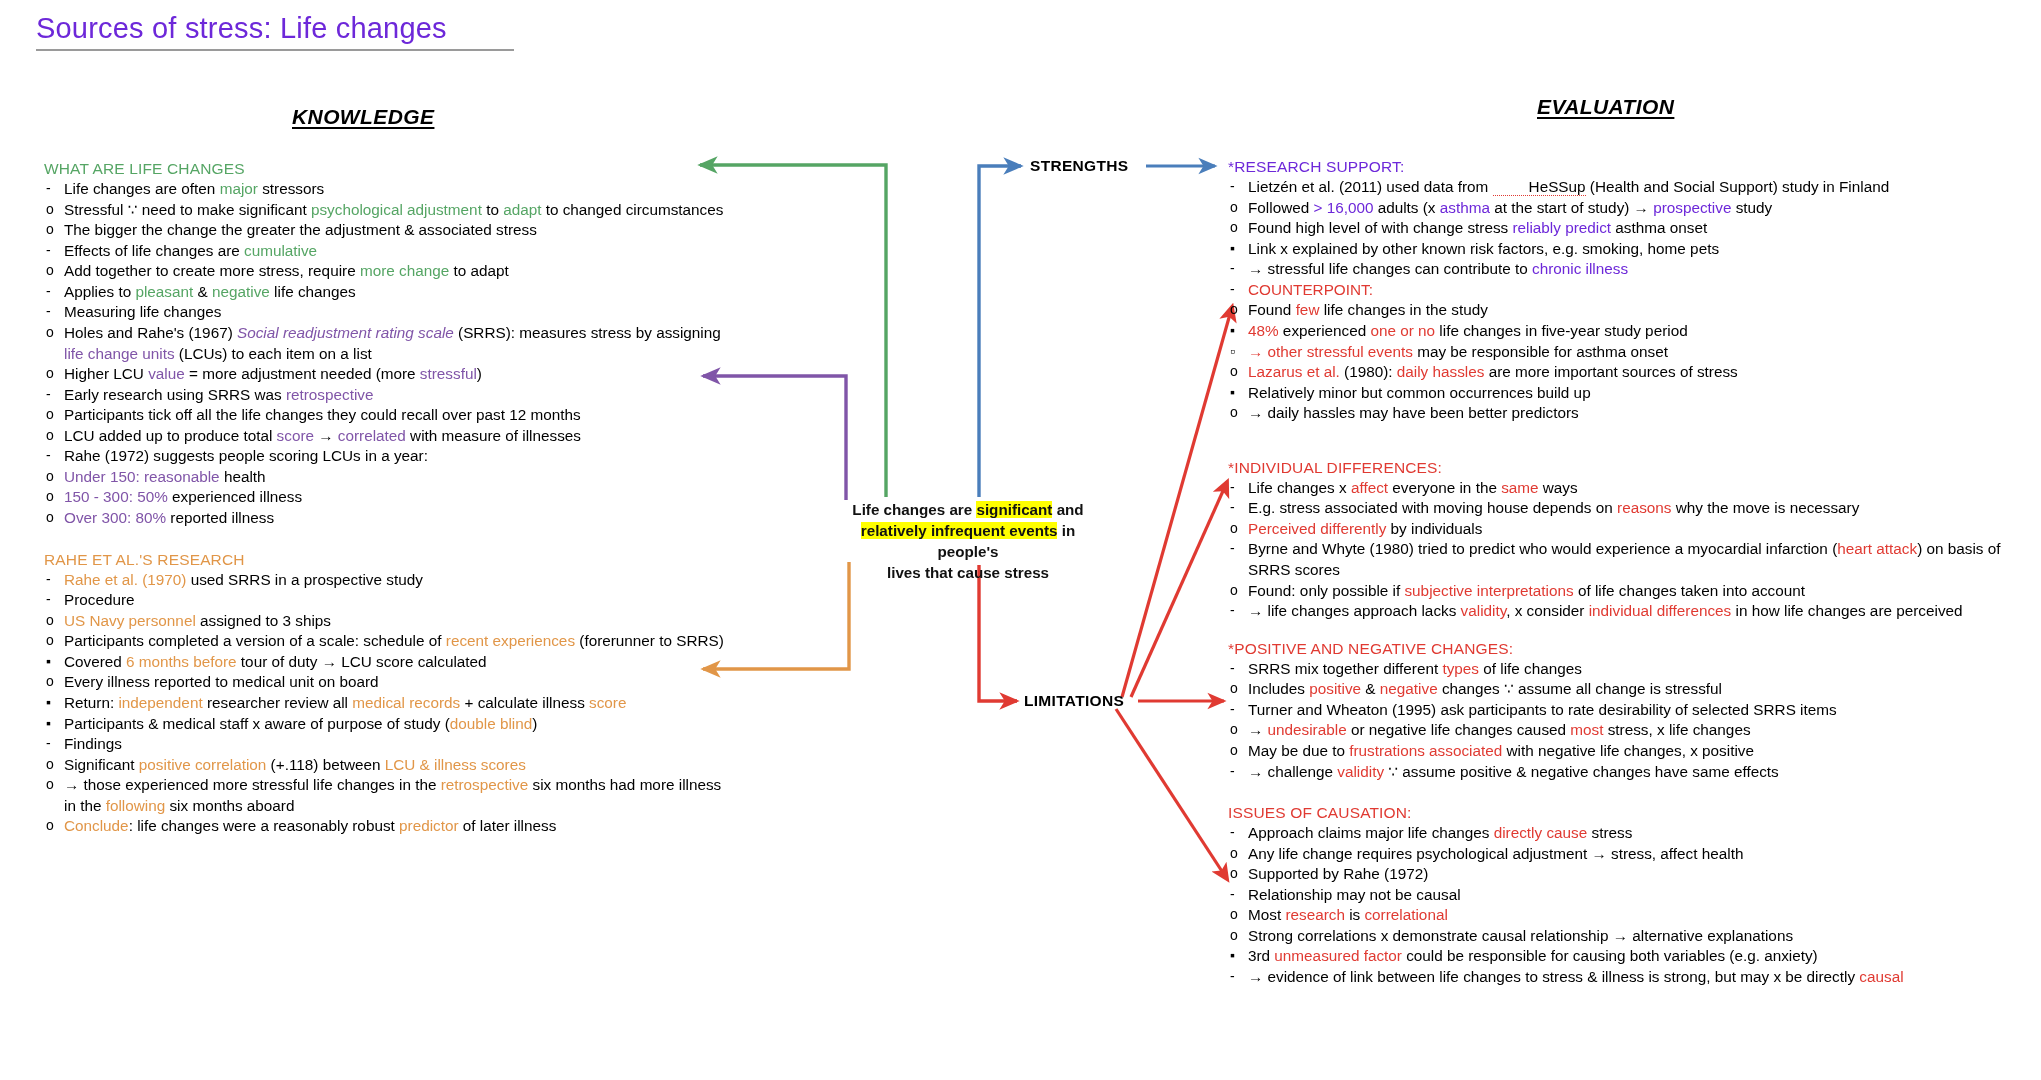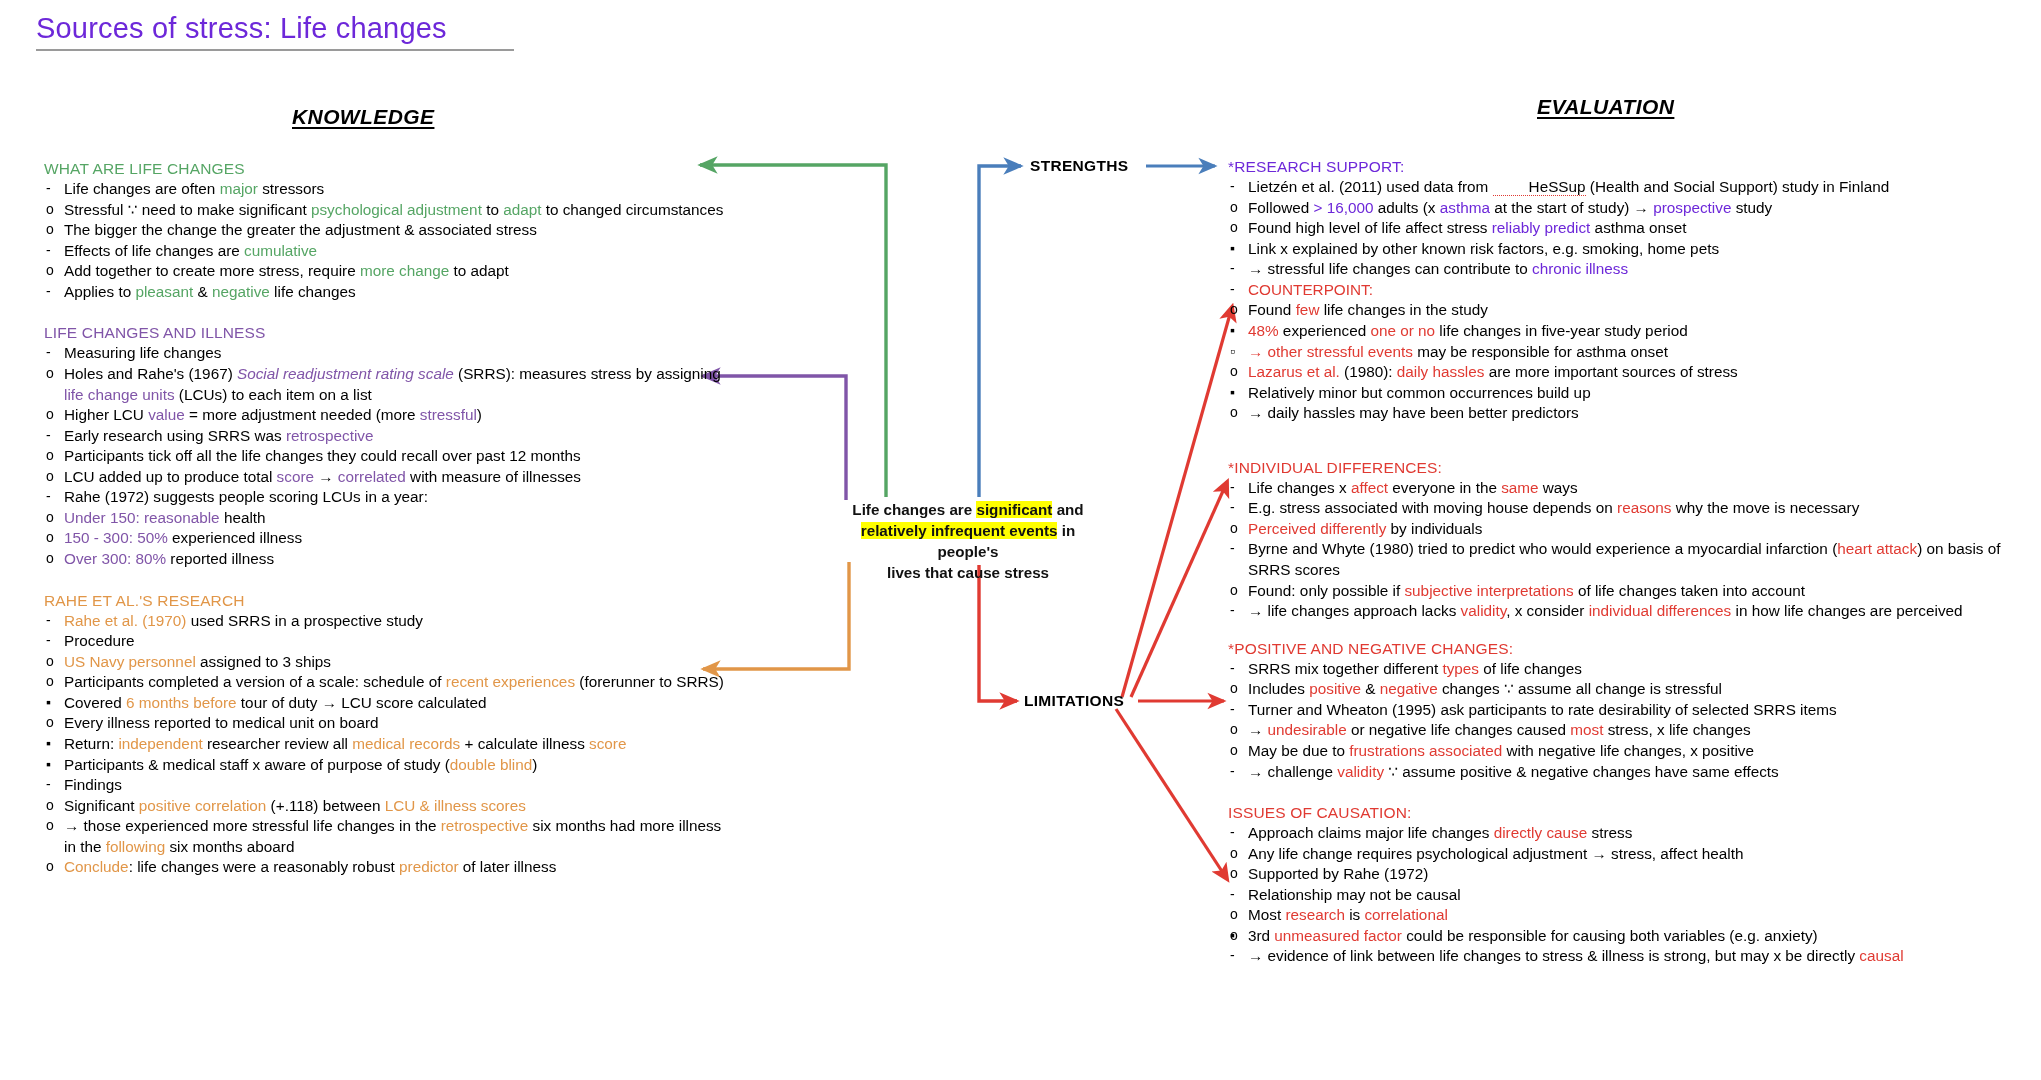--- a/index.html
+++ b/index.html
@@ -130,21 +130,20 @@
   <div class="outline" id="knowledge-outline" style="left:44px;top:160px;width:680px;">
       <div class="sec-head g">WHAT ARE LIFE CHANGES</div>
       <ul class="lv">
         <li class="item l1"><span class="bul">-</span><span>Life changes are often </span><span class="g">major</span><span> stressors</span></li>
         <li class="item l2"><span class="bul">o</span><span>Stressful ∵ need to make significant </span><span class="g">psychological adjustment</span><span> to </span><span class="g">adapt</span><span> to changed circumstances</span></li>
         <li class="item l2"><span class="bul">o</span><span>The bigger the change the greater the adjustment &amp; associated stress</span></li>
         <li class="item l1"><span class="bul">-</span><span>Effects of life changes are </span><span class="g">cumulative</span></li>
         <li class="item l2"><span class="bul">o</span><span>Add together to create more stress, require </span><span class="g">more change</span><span> to adapt</span></li>
         <li class="item l1"><span class="bul">-</span><span>Applies to </span><span class="g">pleasant</span><span> &amp; </span><span class="g">negative</span><span> life changes</span></li>
       </ul>
-      <div class="sec-head p" style="margin-top: 22px;">LIFE CHANGES AND ILLNESS</div>
       <ul class="lv">
         <li class="item l1"><span class="bul">-</span><span>Measuring life changes</span></li>
         <li class="item l2"><span class="bul">o</span><span>Holes and Rahe's (1967) </span><span class="p it">Social readjustment rating scale</span><span> (SRRS): measures stress by assigning </span><span class="p">life change units</span><span> (LCUs) to each item on a list</span></li>
         <li class="item l2"><span class="bul">o</span><span>Higher LCU </span><span class="p">value</span><span> = more adjustment needed (more </span><span class="p">stressful</span><span>)</span></li>
         <li class="item l1"><span class="bul">-</span><span>Early research using SRRS was </span><span class="p">retrospective</span></li>
         <li class="item l2"><span class="bul">o</span><span>Participants tick off all the life changes they could recall over past 12 months</span></li>
         <li class="item l2"><span class="bul">o</span><span>LCU added up to produce total </span><span class="p">score</span><span> → </span><span class="p">correlated</span><span> with measure of illnesses</span></li>
         <li class="item l1"><span class="bul">-</span><span>Rahe (1972) suggests people scoring LCUs in a year:</span></li>
         <li class="item l2"><span class="bul">o</span><span class="p">Under 150: reasonable</span><span> health</span></li>
         <li class="item l2"><span class="bul">o</span><span class="p">150 - 300: 50%</span><span> experienced illness</span></li>
@@ -165,21 +164,21 @@
         <li class="item l2"><span class="bul">o</span><span>→ those experienced more stressful life changes in the </span><span class="o">retrospective</span><span> six months had more illness in the </span><span class="o">following</span><span> six months aboard</span></li>
         <li class="item l2"><span class="bul">o</span><span class="o">Conclude</span><span>: life changes were a reasonably robust </span><span class="o">predictor</span><span> of later illness</span></li>
       </ul>
     </div>
 
   <div class="outline" id="evaluation-outline" style="left:1228px;top:158px;width:800px;">
       <div class="sec-head b">*RESEARCH SUPPORT:</div>
       <ul class="lv">
         <li class="item l1"><span class="bul">-</span><span>Lietzén et al. (2011) used data from </span><span style="border-bottom: 1.5px dotted rgb(224, 58, 50); padding-left: 36px;">HeSSup</span><span> (Health and Social Support) study in Finland</span></li>
         <li class="item l2"><span class="bul">o</span><span>Followed </span><span class="b">&gt; 16,000</span><span> adults (x </span><span class="b">asthma</span><span> at the start of study) → </span><span class="b">prospective</span><span> study</span></li>
-        <li class="item l2"><span class="bul">o</span><span>Found high level of life affect stress </span><span class="b">reliably predict</span><span> asthma onset</span></li>
+        <li class="item l2"><span class="bul">o</span><span>Found high level of with change stress </span><span class="b">reliably predict</span><span> asthma onset</span></li>
         <li class="item l3"><span class="bul">▪</span><span>Link x explained by other known risk factors, e.g. smoking, home pets</span></li>
         <li class="item l1"><span class="bul">-</span><span>→ stressful life changes can contribute to </span><span class="b">chronic illness</span></li>
         <li class="item l1"><span class="bul">-</span><span class="r">COUNTERPOINT:</span></li>
         <li class="item l2"><span class="bul">o</span><span>Found </span><span class="r">few</span><span> life changes in the study</span></li>
         <li class="item l3"><span class="bul">▪</span><span class="r">48%</span><span> experienced </span><span class="r">one or no</span><span> life changes in five-year study period</span></li>
         <li class="item l4"><span class="bul">▫</span><span class="r">→ other stressful events</span><span> may be responsible for asthma onset</span></li>
         <li class="item l2"><span class="bul">o</span><span class="r">Lazarus et al.</span><span> (1980): </span><span class="r">daily hassles</span><span> are more important sources of stress</span></li>
         <li class="item l3"><span class="bul">▪</span><span>Relatively minor but common occurrences build up</span></li>
         <li class="item l2"><span class="bul">o</span><span>→ daily hassles may have been better predictors</span></li>
       </ul>
@@ -201,19 +200,19 @@
         <li class="item l2"><span class="bul">o</span><span>May be due to </span><span class="r">frustrations associated</span><span> with negative life changes, x positive</span></li>
         <li class="item l1"><span class="bul">-</span><span>→ challenge </span><span class="r">validity</span><span> ∵ assume positive &amp; negative changes have same effects</span></li>
       </ul>
       <div class="sec-head r" style="margin-top: 22px;">ISSUES OF CAUSATION:</div>
       <ul class="lv">
         <li class="item l1"><span class="bul">-</span><span>Approach claims major life changes </span><span class="r">directly cause</span><span> stress</span></li>
         <li class="item l2"><span class="bul">o</span><span>Any life change requires psychological adjustment → stress, affect health</span></li>
         <li class="item l2"><span class="bul">o</span><span>Supported by Rahe (1972)</span></li>
         <li class="item l1"><span class="bul">-</span><span>Relationship may not be causal</span></li>
         <li class="item l2"><span class="bul">o</span><span>Most </span><span class="r">research</span><span> is </span><span class="r">correlational</span></li>
-        <li class="item l2"><span class="bul">o</span></li>
+        <li class="item l2"><span class="bul">o</span><span>Strong correlations x demonstrate causal relationship → alternative explanations</span></li>
         <li class="item l3"><span class="bul">▪</span><span>3rd </span><span class="r">unmeasured factor</span><span> could be responsible for causing both variables (e.g. anxiety)</span></li>
         <li class="item l1"><span class="bul">-</span><span>→ evidence of link between life changes to stress &amp; illness is strong, but may x be directly </span><span class="r">causal</span></li>
       </ul>
     </div>
 
 </div>
 
 </body></html>

